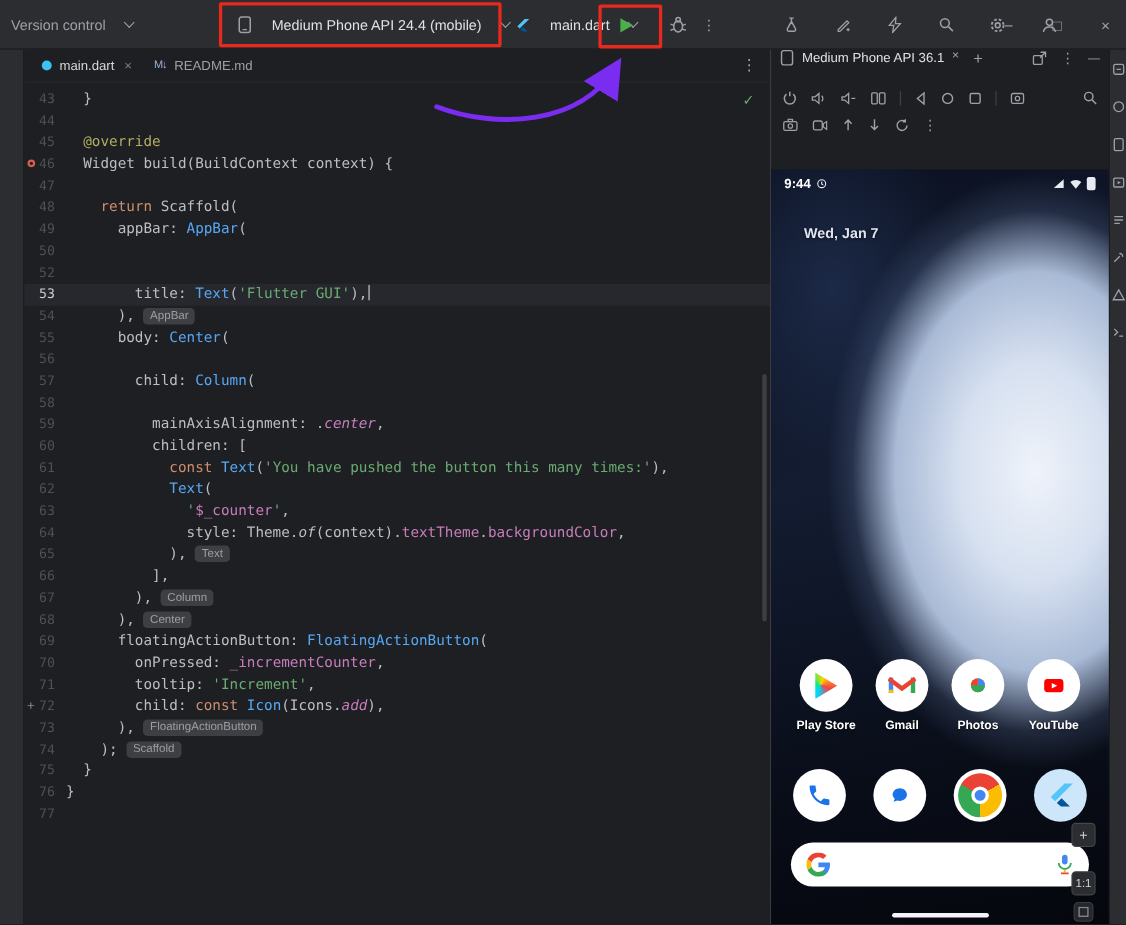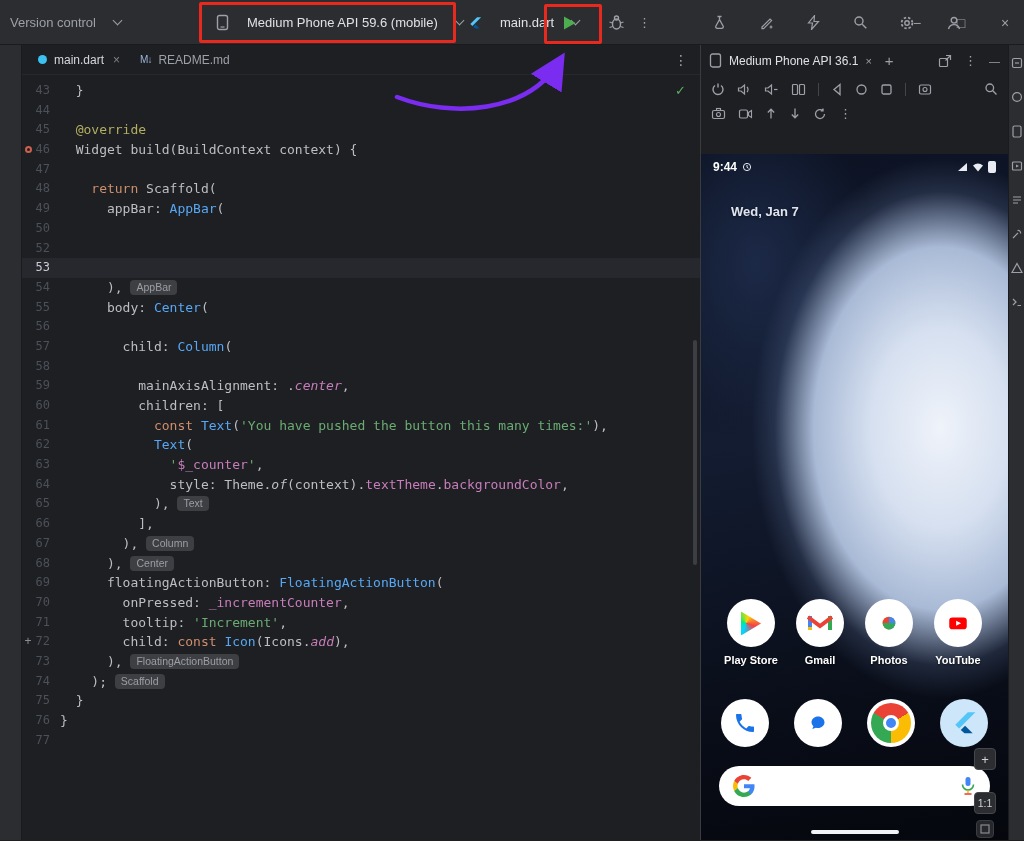--- a/index.html
+++ b/index.html
@@ -45,21 +45,21 @@
   .chip{display:inline-block;background:#3d3f43;color:#9b9ea5;border-radius:4px;
         font:10.5px/15px "Liberation Sans",sans-serif;padding:0 6px;vertical-align:1px}
   .ovr{display:inline-block;width:7px;height:7px;border:2px solid #d0604d;border-radius:50%;margin-top:5px}
   .gplus{color:#8a8e96;font-size:12px}
   .caret{display:inline-block;width:1.5px;height:14px;background:#d6d8dd;vertical-align:-2px;margin-left:1px}
   .inspect-ok{position:absolute;top:8px;right:14px;color:#5fad65;font-size:13px;font-weight:bold}
   .ed-scrollbar{position:absolute;right:3px;top:265px;width:4px;height:225px;background:#4a4c51;border-radius:2px;opacity:.7}
 
   
   .right-panel{width:308px;border-left:1px solid #393b40;background:#1e1f22;position:relative;display:flex;flex-direction:column}
-  .rp-header{height:32px;display:flex;align-items:center;gap:7px;padding:0 8px;font-size:12px;color:#dfe1e5}
+  .rp-header{height:32px;display:flex;align-items:flex-start;gap:7px;padding:0 8px;font-size:12px;color:#dfe1e5}
   .rp-close{color:#9da0a8;font-size:11px}
   .rp-plus{color:#9da0a8;font-size:15px;margin-left:6px}
   .rp-right{margin-left:auto;display:flex;align-items:center;gap:12px;color:#9da0a8}
   .dev-row{display:flex;align-items:center;gap:12px;height:25px;padding:0 10px}
   .dev-row svg{flex:none}
   .sep{width:1px;height:13px;background:#43454a}
   .row-right{margin-left:auto}
   .kebab{color:#9da0a8;font-size:13px}
 
   
@@ -114,21 +114,21 @@
   <div class="tb-item" style="left:10px">
     <span class="tb-label">Version control</span>
     <span class="chev"></span>
   </div>
 
   <div class="tb-item" style="left:216px">
     <svg class="ic" width="13" height="17" viewBox="0 0 13 17">
       <rect x="1.5" y="1.5" width="10" height="14" rx="2" fill="none" stroke="#9da0a8" stroke-width="1.4"></rect>
       <line x1="4.5" y1="13" x2="8.5" y2="13" stroke="#9da0a8" stroke-width="1.2"></line>
     </svg>
-    <span class="tb-label bright">Medium Phone API 59.6 (mobile)</span>
+    <span class="tb-label bright">Medium Phone API 24.4 (mobile)</span>
     <span class="chev"></span>
   </div>
 
   <div class="tb-item" style="left:468px">
     <svg class="ic" width="14" height="14" viewBox="0 0 24 24">
       <polygon points="15.5,2 4,13.5 7.5,17 22.5,2" fill="#54c5f8"></polygon>
       <polygon points="9,18.5 13,14.5 20,21.5 12.5,21.5" fill="#01579b"></polygon>
     </svg>
     <span class="tb-label bright">main.dart</span>
     <span class="chev"></span>
@@ -220,21 +220,21 @@
       <div>
           <div class="cl"><span class="gmark"></span><span class="ln">43</span><span class="code"><span class="sd">  }</span></span></div>
           <div class="cl"><span class="gmark"></span><span class="ln">44</span><span class="code"></span></div>
           <div class="cl"><span class="gmark"></span><span class="ln">45</span><span class="code"><span class="sa">  @override</span></span></div>
           <div class="cl"><span class="gmark"><span class="ovr"></span></span><span class="ln">46</span><span class="code"><span class="sd">  Widget build(BuildContext context) {</span></span></div>
           <div class="cl"><span class="gmark"></span><span class="ln">47</span><span class="code"></span></div>
           <div class="cl"><span class="gmark"></span><span class="ln">48</span><span class="code"><span class="sd">    </span><span class="sk">return</span><span class="sd"> Scaffold(</span></span></div>
           <div class="cl"><span class="gmark"></span><span class="ln">49</span><span class="code"><span class="sd">      appBar: </span><span class="sc">AppBar</span><span class="sd">(</span></span></div>
           <div class="cl"><span class="gmark"></span><span class="ln">50</span><span class="code"></span></div>
           <div class="cl"><span class="gmark"></span><span class="ln">52</span><span class="code"></span></div>
-          <div class="cl cur"><span class="gmark"></span><span class="ln">53</span></div>
+          <div class="cl cur"><span class="gmark"></span><span class="ln">53</span><span class="code"><span class="sd">        title: </span><span class="sc">Text</span><span class="sd">(</span><span class="ss">'Flutter GUI'</span><span class="sd">),</span><span class="caret"></span></span></div>
           <div class="cl"><span class="gmark"></span><span class="ln">54</span><span class="code"><span class="sd">      ), </span><span class="chip">AppBar</span></span></div>
           <div class="cl"><span class="gmark"></span><span class="ln">55</span><span class="code"><span class="sd">      body: </span><span class="sc">Center</span><span class="sd">(</span></span></div>
           <div class="cl"><span class="gmark"></span><span class="ln">56</span><span class="code"></span></div>
           <div class="cl"><span class="gmark"></span><span class="ln">57</span><span class="code"><span class="sd">        child: </span><span class="sc">Column</span><span class="sd">(</span></span></div>
           <div class="cl"><span class="gmark"></span><span class="ln">58</span><span class="code"></span></div>
           <div class="cl"><span class="gmark"></span><span class="ln">59</span><span class="code"><span class="sd">          mainAxisAlignment: .</span><span class="spi">center</span><span class="sd">,</span></span></div>
           <div class="cl"><span class="gmark"></span><span class="ln">60</span><span class="code"><span class="sd">          children: [</span></span></div>
           <div class="cl"><span class="gmark"></span><span class="ln">61</span><span class="code"><span class="sd">            </span><span class="sk">const</span><span class="sd"> </span><span class="sc">Text</span><span class="sd">(</span><span class="ss">'You have pushed the button this many times:'</span><span class="sd">),</span></span></div>
           <div class="cl"><span class="gmark"></span><span class="ln">62</span><span class="code"><span class="sd">            </span><span class="sc">Text</span><span class="sd">(</span></span></div>
           <div class="cl"><span class="gmark"></span><span class="ln">63</span><span class="code"><span class="sd">              </span><span class="ss">'</span><span class="sp">$_counter</span><span class="ss">'</span><span class="sd">,</span></span></div>

